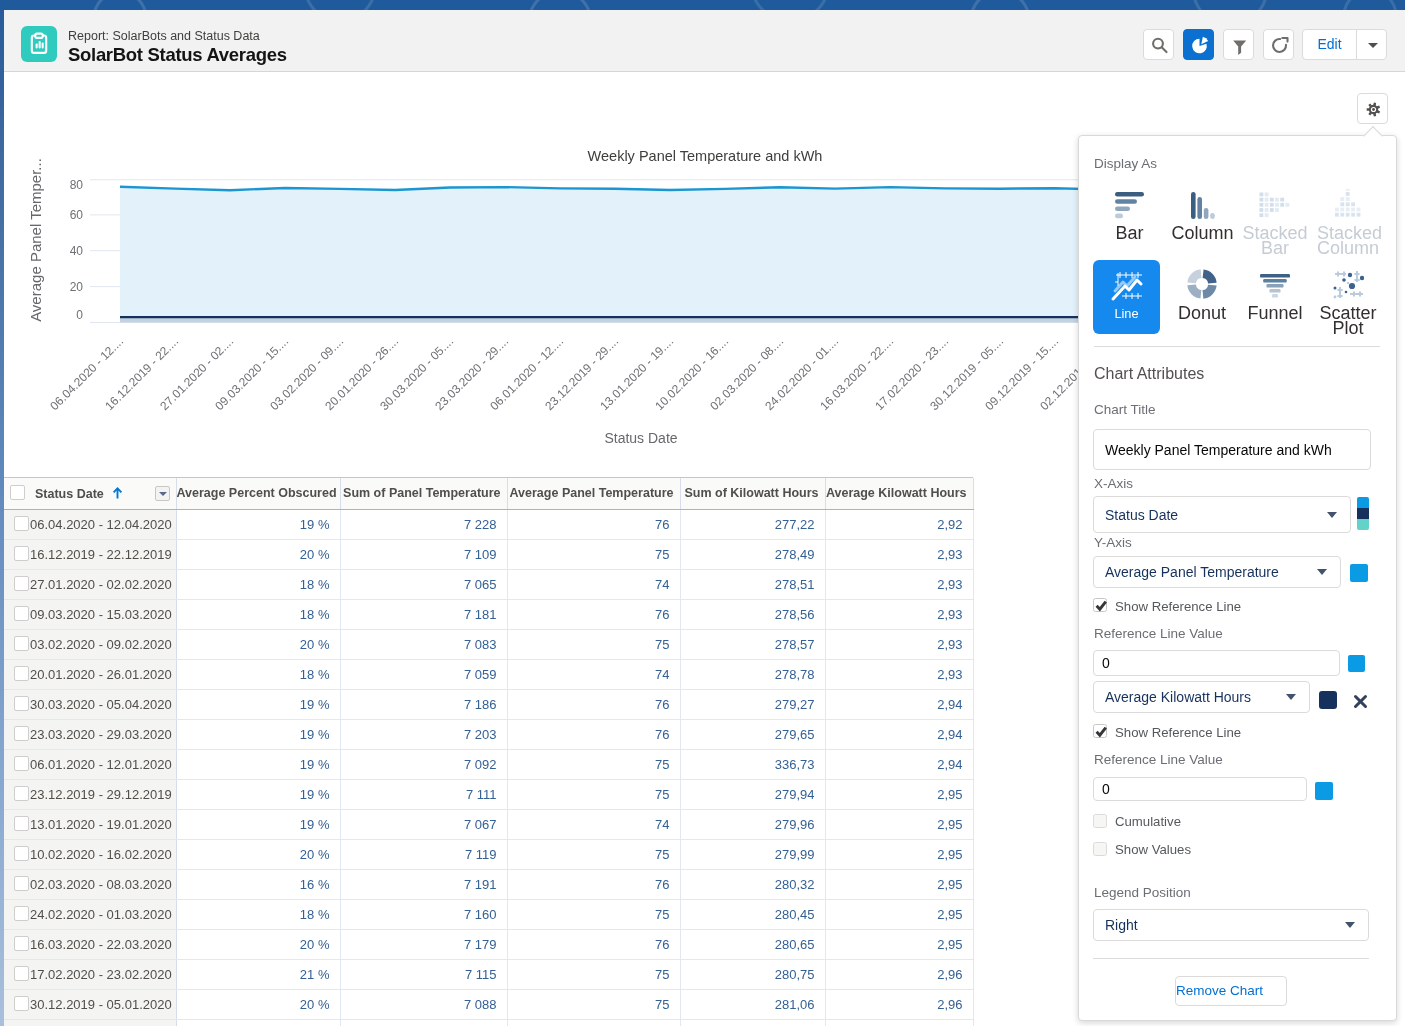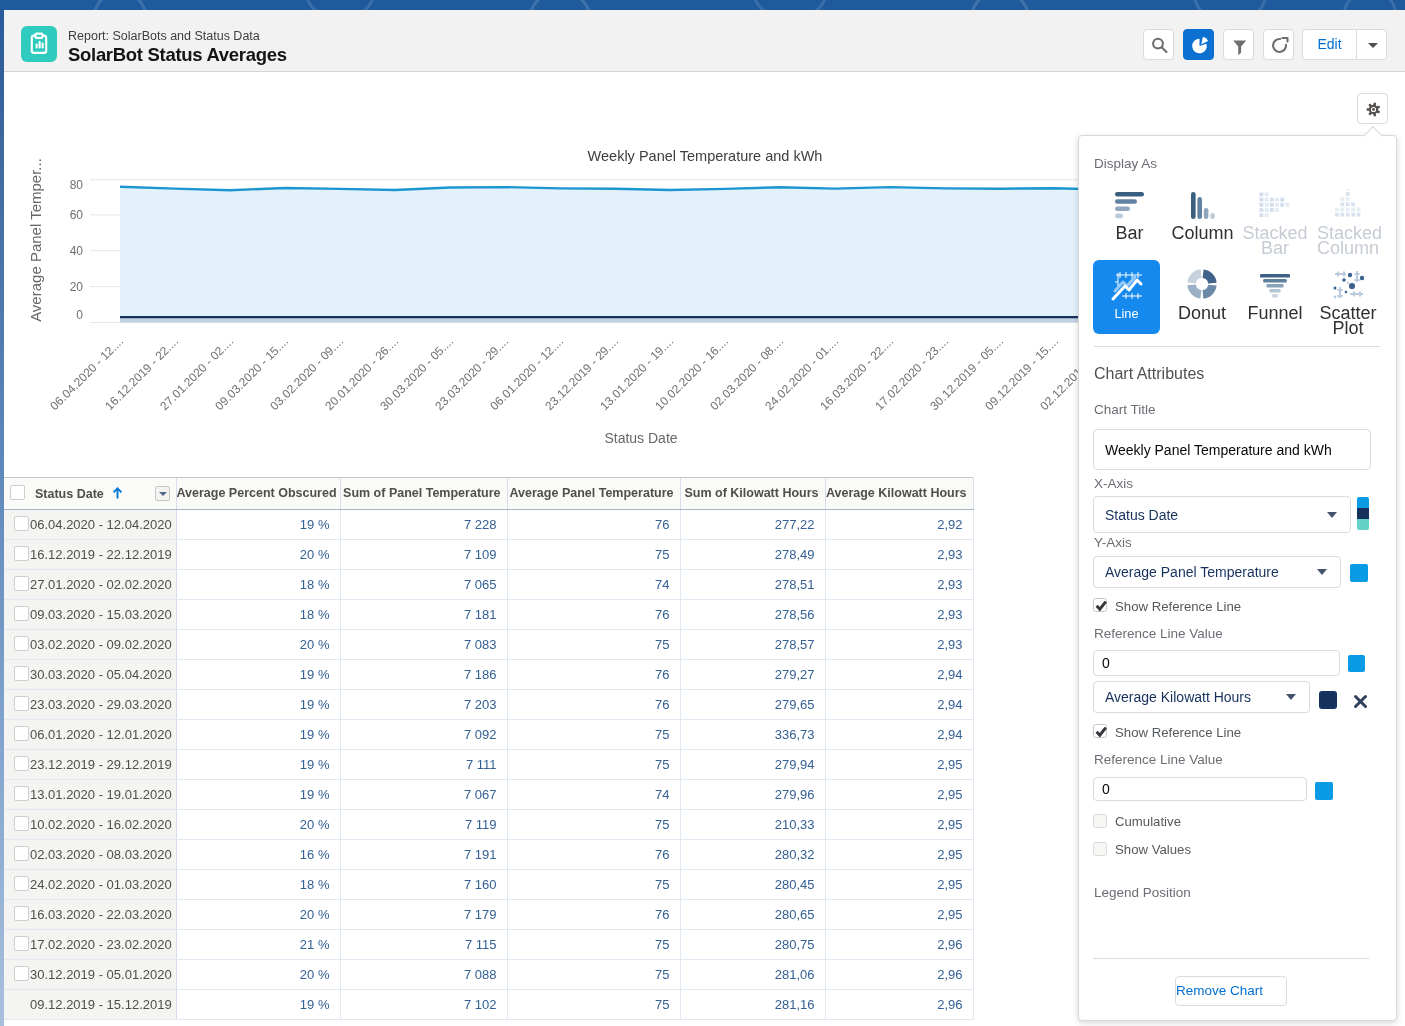--- a/index.html
+++ b/index.html
@@ -191,20 +191,28 @@
         </tr>
 <tr>
           <td class="c1"><span class="cb"></span>03.02.2020 - 09.02.2020</td>
           <td class="num">20 %</td>
           <td class="num">7 083</td>
           <td class="num">75</td>
           <td class="num">278,57</td>
           <td class="num">2,93</td>
         </tr>
 <tr>
+          <td class="c1"><span class="cb"></span>20.01.2020 - 26.01.2020</td>
+          <td class="num">18 %</td>
+          <td class="num">7 059</td>
+          <td class="num">74</td>
+          <td class="num">278,78</td>
+          <td class="num">2,93</td>
+        </tr>
+<tr>
           <td class="c1"><span class="cb"></span>30.03.2020 - 05.04.2020</td>
           <td class="num">19 %</td>
           <td class="num">7 186</td>
           <td class="num">76</td>
           <td class="num">279,27</td>
           <td class="num">2,94</td>
         </tr>
 <tr>
           <td class="c1"><span class="cb"></span>23.03.2020 - 29.03.2020</td>
           <td class="num">19 %</td>
@@ -235,21 +243,21 @@
           <td class="num">7 067</td>
           <td class="num">74</td>
           <td class="num">279,96</td>
           <td class="num">2,95</td>
         </tr>
 <tr>
           <td class="c1"><span class="cb"></span>10.02.2020 - 16.02.2020</td>
           <td class="num">20 %</td>
           <td class="num">7 119</td>
           <td class="num">75</td>
-          <td class="num">210,33</td>
+          <td class="num">279,99</td>
           <td class="num">2,95</td>
         </tr>
 <tr>
           <td class="c1"><span class="cb"></span>02.03.2020 - 08.03.2020</td>
           <td class="num">16 %</td>
           <td class="num">7 191</td>
           <td class="num">76</td>
           <td class="num">280,32</td>
           <td class="num">2,95</td>
         </tr>
@@ -475,15 +483,16 @@
       </svg></div>
 <div class="pcblb" style="top:589px">Show Reference Line</div>
 <div class="pl" style="top:616px">Reference Line Value</div>
 <div class="inp" style="top:641px;width:214px;height:24px;padding-left:8px">0</div>
 <div class="sw" style="left:236px;top:646px;width:18px;height:18px;background:#0b9be5"></div>
 <div class="pcb un" style="top:678px"></div>
 <div class="pcblb" style="top:678px">Cumulative</div>
 <div class="pcb un" style="top:706px"></div>
 <div class="pcblb" style="top:706px">Show Values</div>
 <div class="pl" style="top:749px">Legend Position</div>
+<div class="sel" style="top:773px;width:276px;height:32px">Right<span class="tri"></span></div>
 <div class="sep" style="top:822px;left:14px;width:276px"></div>
 <div id="removebtn">Remove Chart</div>
 </div>
 
 </body></html>

